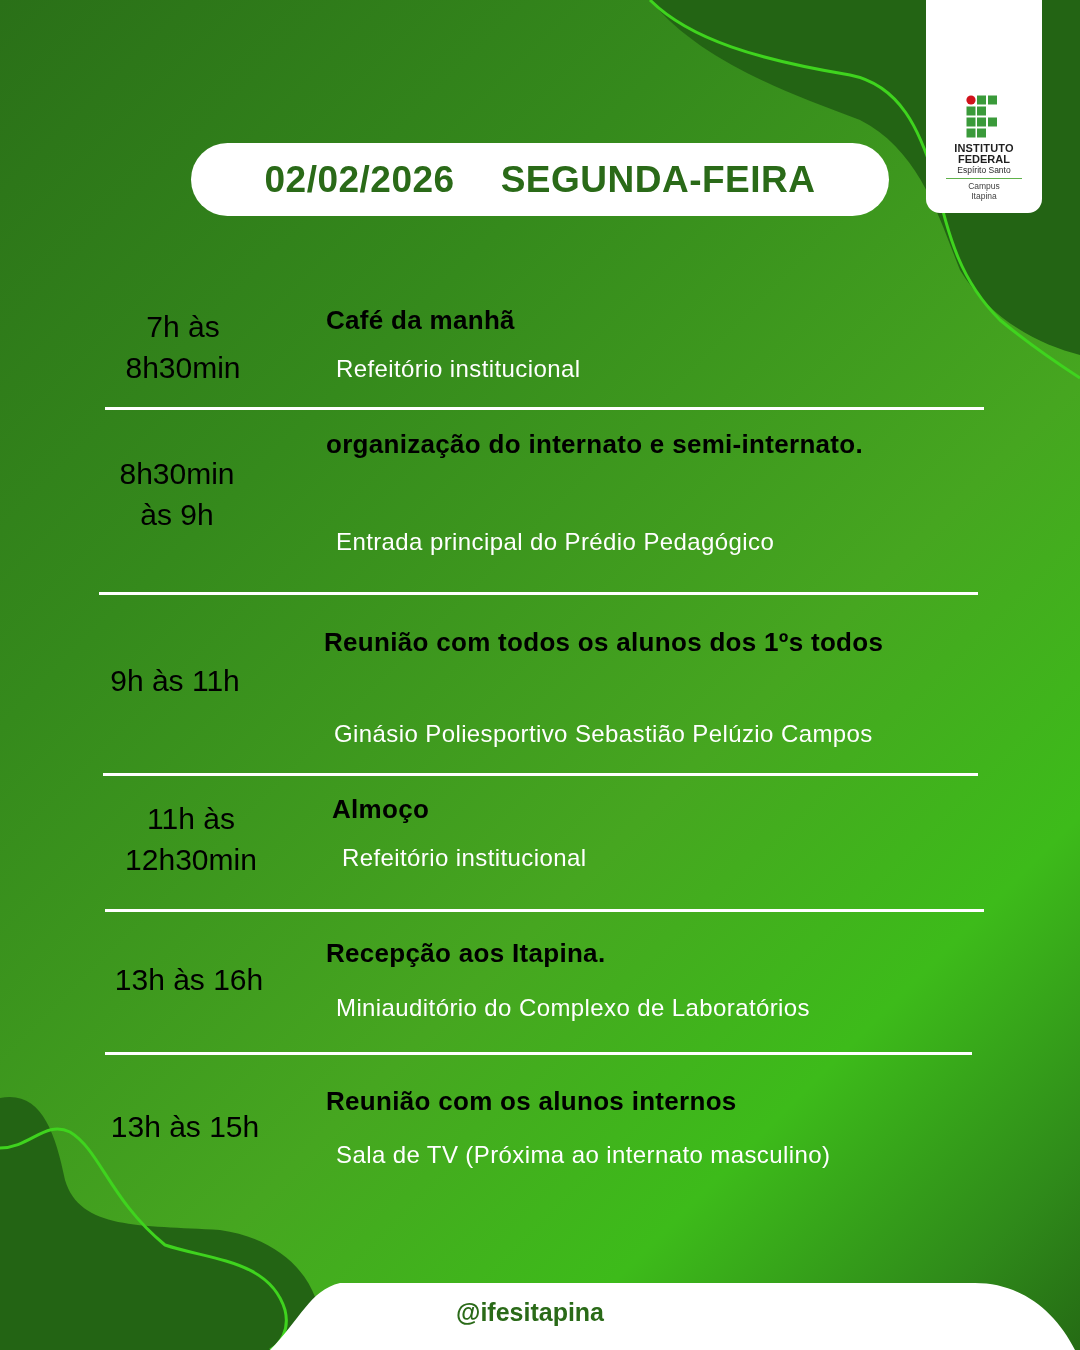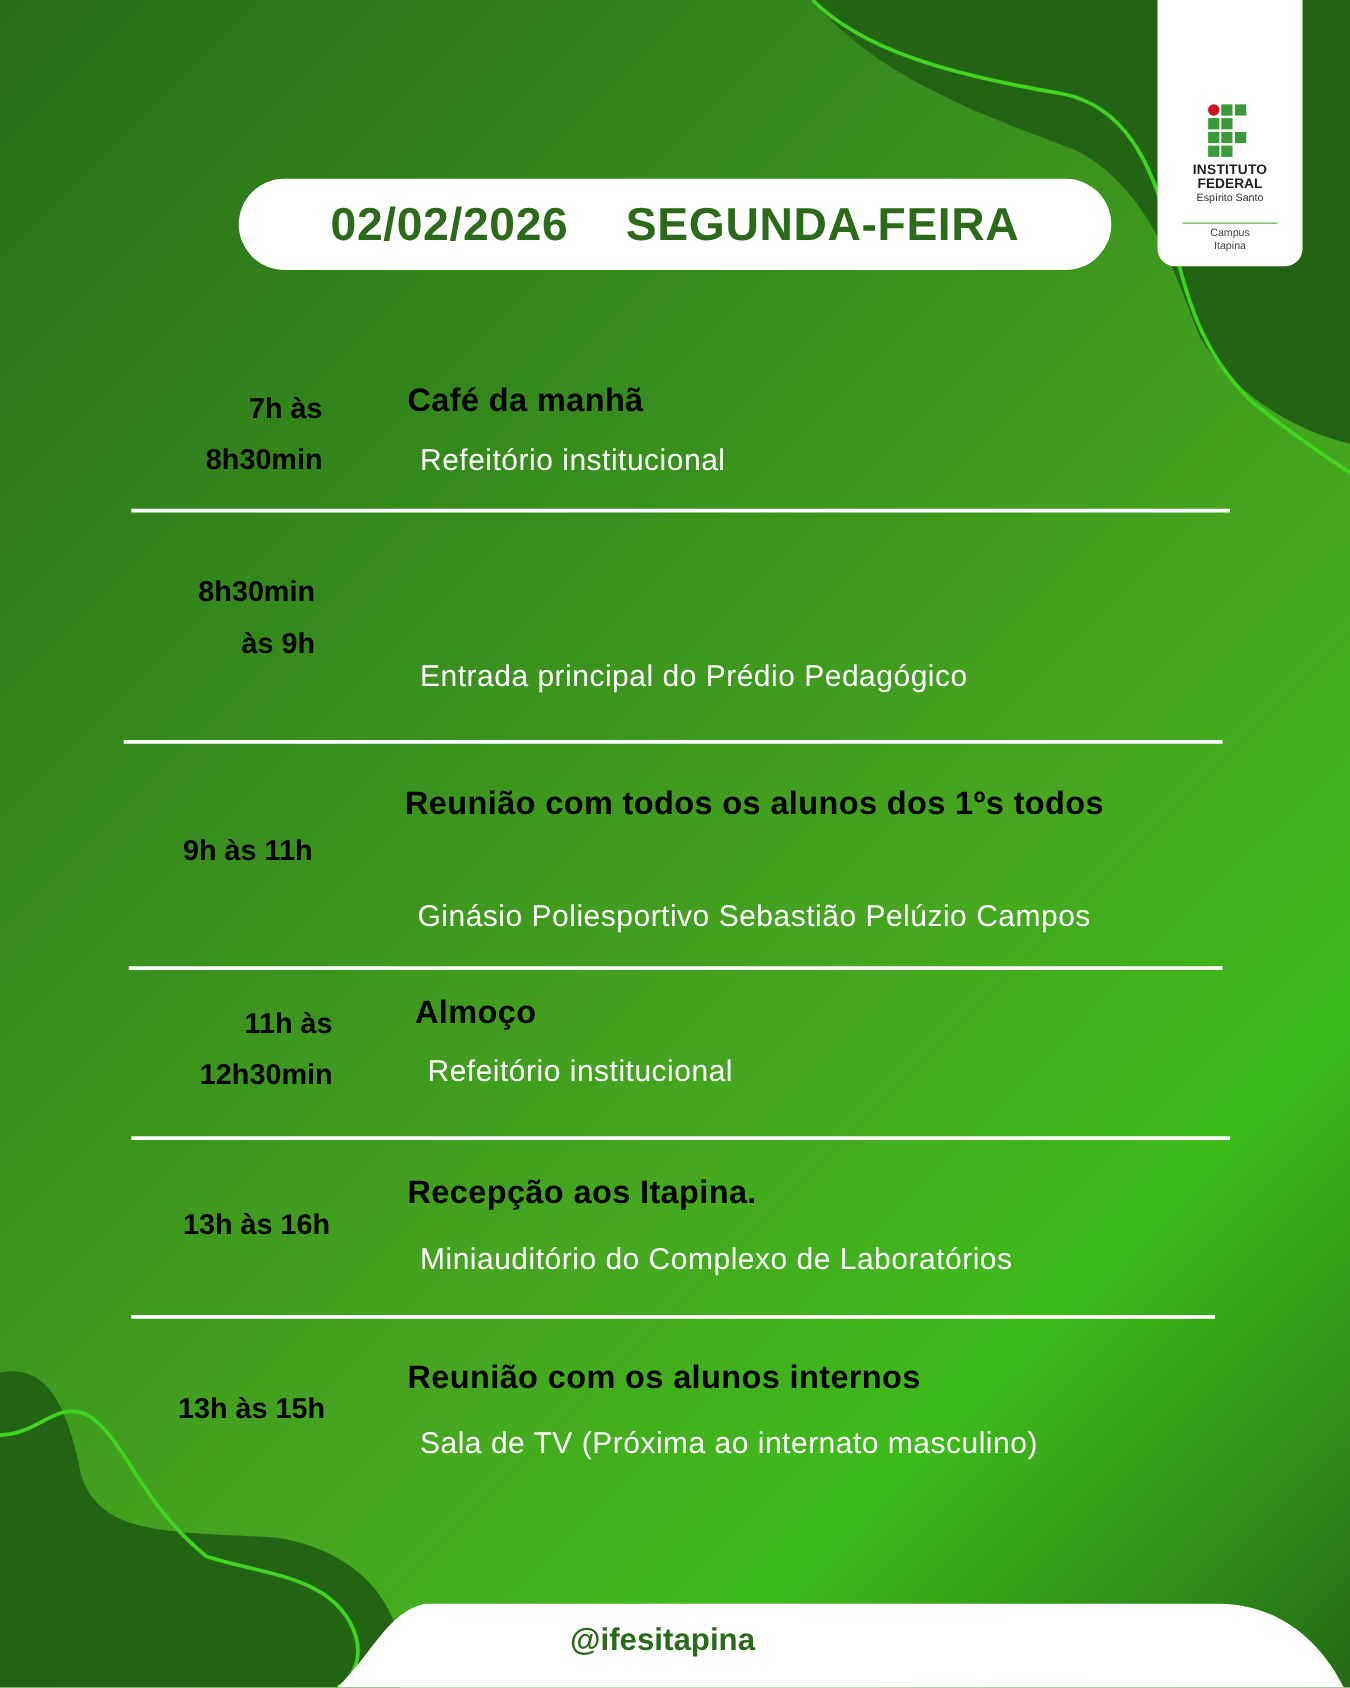--- a/index.html
+++ b/index.html
@@ -12,33 +12,33 @@
   .bg-svg { position: absolute; left: 0; top: 0; }
   .logo-card {
     position: absolute; left: 926px; top: -20px; width: 116px; height: 233px;
     background: #ffffff; border-radius: 0 0 14px 14px; border-radius: 14px;
     display: flex; flex-direction: column; align-items: center; justify-content: flex-end;
     padding-bottom: 12px; box-sizing: border-box;
   }
   .logo-mark { width: 36px; height: 44px; margin-bottom: 4px; }
   .logo-l1 { font-size: 11px; font-weight: 700; color: #1f1f1f; line-height: 11px; letter-spacing: 0.2px; }
   .logo-l2 { font-size: 11px; font-weight: 700; color: #1f1f1f; line-height: 11px; }
-  .logo-l3 { font-size: 8.5px; color: #2a2a2a; line-height: 11px; padding-bottom: 14px; border-bottom: 1px solid #5fb14a; width: 76px; text-align: center; }
+  .logo-l3 { font-size: 8.5px; color: #2a2a2a; line-height: 11px; padding-bottom: 2px; border-bottom: 1px solid #5fb14a; width: 76px; text-align: center; }
   .logo-l4 { font-size: 8.5px; color: #444; line-height: 10px; margin-top: 2px; }
   .logo-l5 { font-size: 8.5px; color: #444; line-height: 10px; }
 
   .date-pill {
     position: absolute; left: 191px; top: 143px; width: 698px; height: 73px;
     background: #ffffff; border-radius: 44px;
     display: flex; align-items: center; justify-content: center; gap: 46px;
     color: #2a6a18; font-weight: 700; font-size: 37px; letter-spacing: 0.5px;
   }
 
   .row { position: absolute; color: #ffffff; }
-  .time { position: absolute; font-weight: 700; font-size: 23px; line-height: 41px; text-align: right; }
+  .time { position: absolute; font-weight: 400; font-size: 30px; line-height: 41px; text-align: center; }
   .title { position: absolute; font-weight: 700; font-size: 26px; line-height: 41px; letter-spacing: 0.3px; }
   .place { position: absolute; font-size: 24px; line-height: 30px; letter-spacing: 0.4px; margin-left: 10px; }
   .divider { position: absolute; height: 3px; background: #ffffff; }
 
   .footer-handle {
     position: absolute; left: 456px; top: 1298px; font-weight: 700; font-size: 25px; color: #2a6a18;
   }
 </style>
 </head>
 <body>
@@ -92,20 +92,21 @@
     <div class="place row" style="left:326px; top:354px;">Refeitório institucional</div>
   </div>
   <div class="divider" style="left:105px; top:407px; width:879px;"></div>
 
   <div>
     <div class="time" style="left:102px; top:453px; width:150px;">
       <div>8h30min</div>
       <div>às 9h</div>
     </div>
     <div class="title" style="left:326px; top:424px;">
+      <div>organização do internato e semi-internato.</div>
     </div>
     <div class="place row" style="left:326px; top:527px;">Entrada principal do Prédio Pedagógico</div>
   </div>
   <div class="divider" style="left:99px; top:592px; width:879px;"></div>
 
   <div>
     <div class="time" style="left:100px; top:660px; width:150px;">9h às 11h</div>
     <div class="title" style="left:324px; top:622px;">
       <div>Reunião com todos os alunos dos 1ºs todos</div>
     </div>

